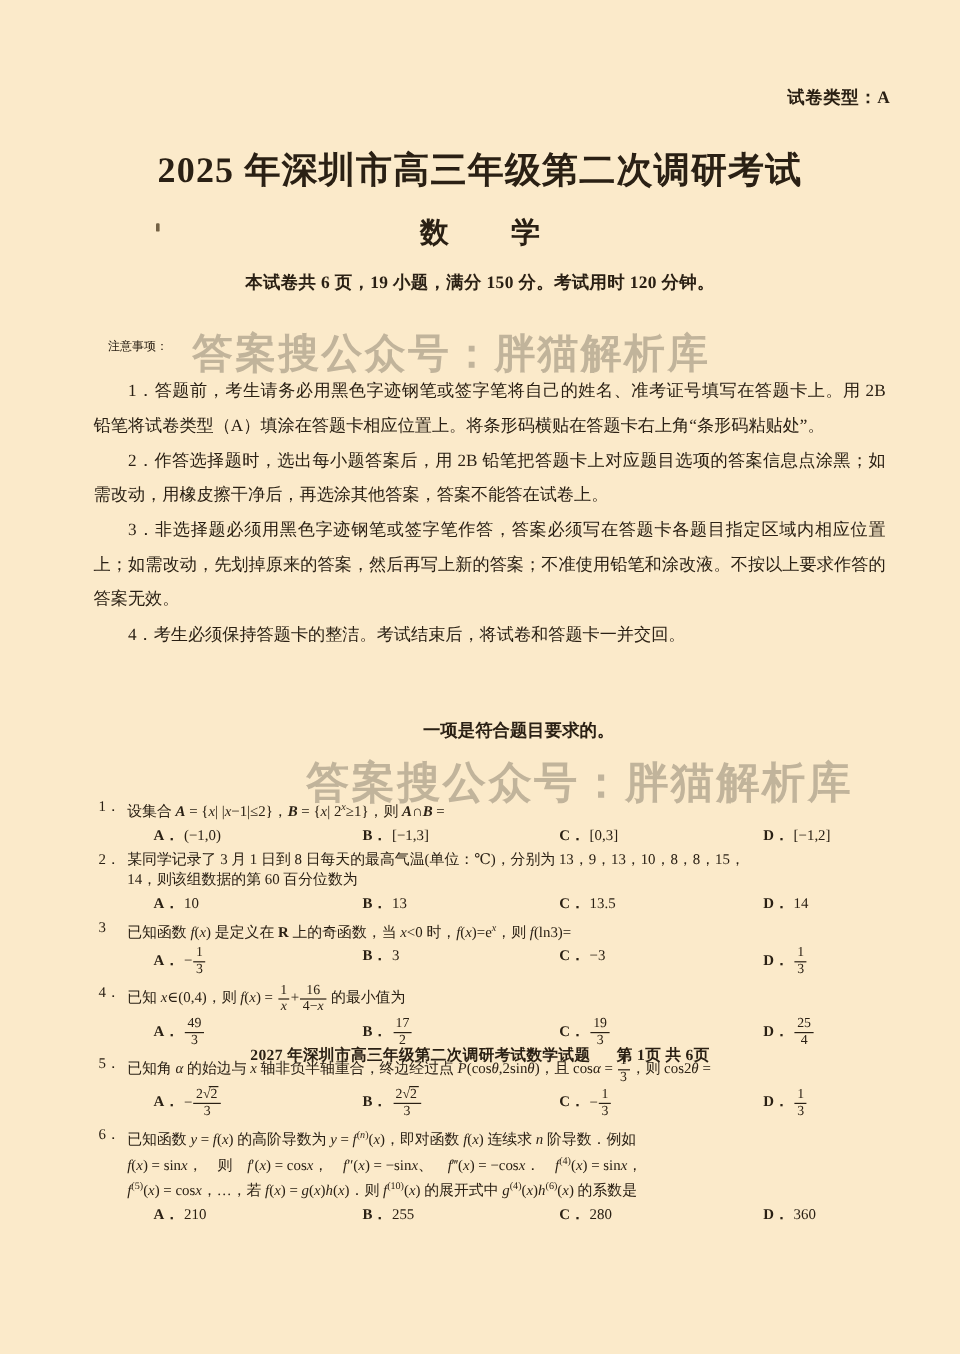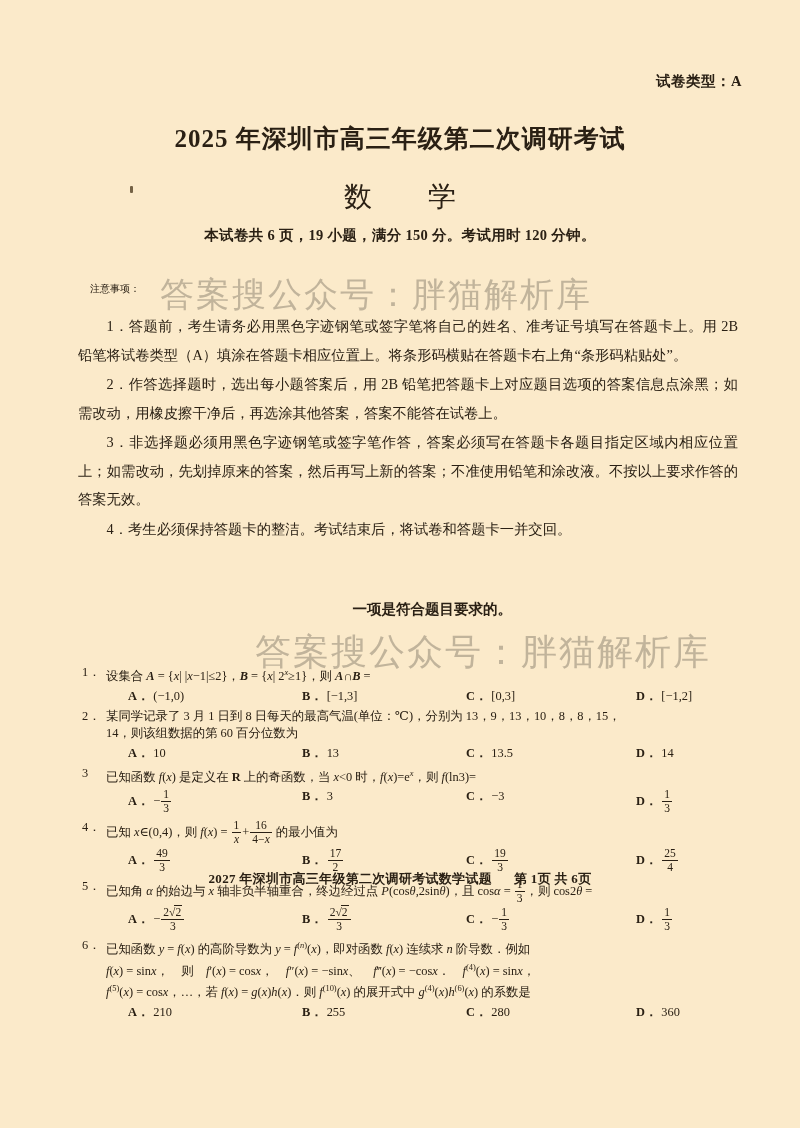--- a/index.html
+++ b/index.html
@@ -19,21 +19,21 @@
     position: relative;
     width: 800px;
     height: 912px;
     box-sizing: border-box;
   }
 
   
   .watermark {
     position: absolute;
     font-family: "DejaVu Sans", "Liberation Sans", sans-serif;
-    font-weight: 400;
+    font-weight: 700;
     color: #6d6457;
     opacity: 0.40;
     white-space: nowrap;
     letter-spacing: 2px;
     pointer-events: none;
     z-index: 5;
   }
   .wm-1 { left: 160px; top: 272px; font-size: 34px; }
   .wm-2 { left: 255px; top: 628px; font-size: 36px; }
 
@@ -44,31 +44,31 @@
     top: 72px;
     font-size: 14.5px;
     font-weight: bold;
     letter-spacing: 0.5px;
   }
   .main-title {
     position: absolute;
     left: 0; right: 0;
     top: 122px;
     text-align: center;
-    font-size: 25px;
+    font-size: 30px;
     font-weight: bold;
     letter-spacing: 1px;
   }
   .subject-title {
     position: absolute;
     left: 0; right: 0;
     top: 178px;
     text-align: center;
-    font-size: 28px;
-    font-weight: normal;
+    font-size: 24px;
+    font-weight: bold;
     letter-spacing: 14px;
     text-indent: 14px;
   }
   .scan-artifact {
     position: absolute;
     left: 130px;
     top: 186px;
     width: 3px;
     height: 7px;
     background: #5c4a2e;

